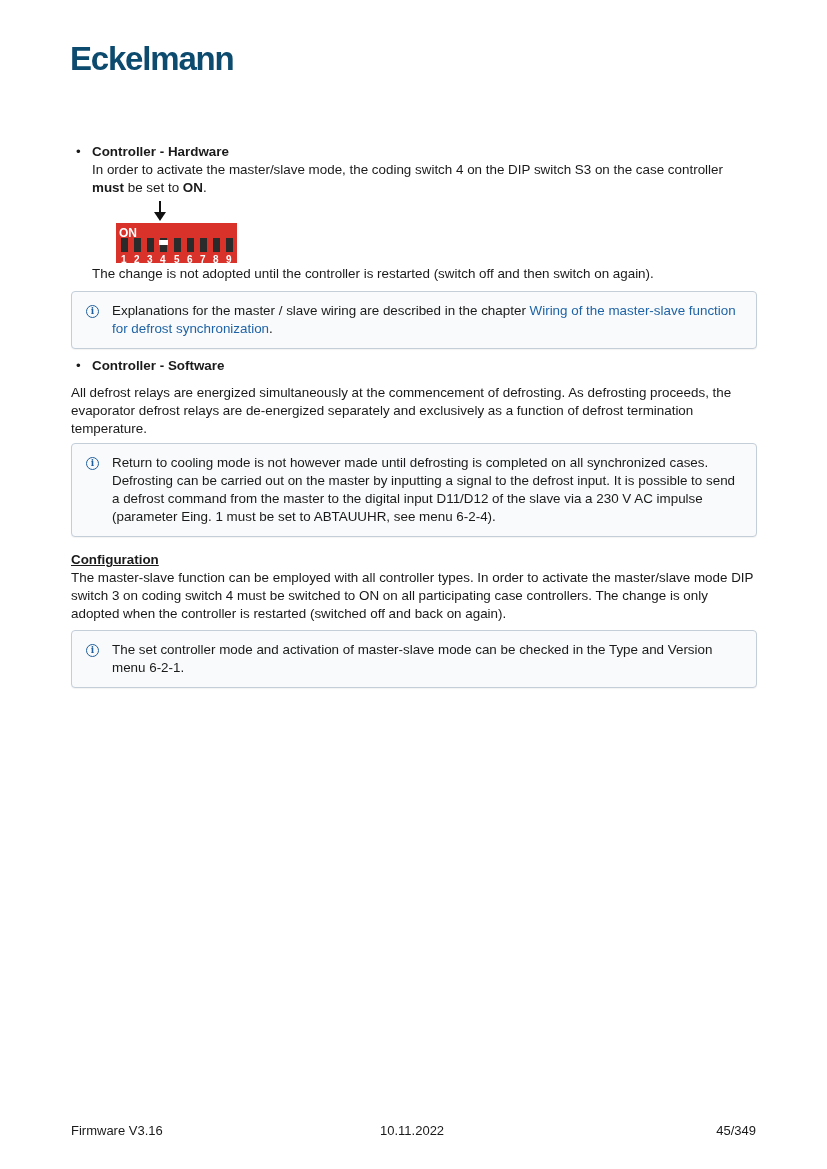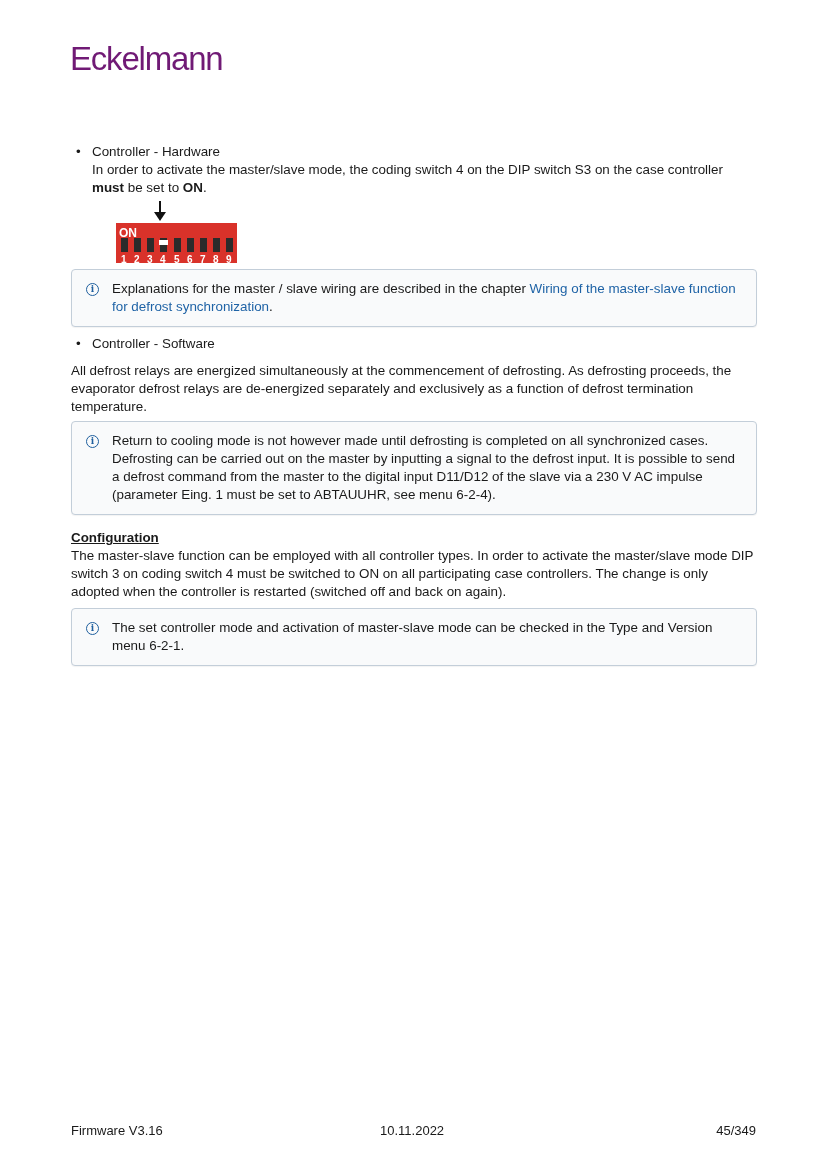--- a/index.html
+++ b/index.html
@@ -2,29 +2,29 @@
 <html><head>
 <meta charset="utf-8">
 <style>
   html, body { margin: 0; padding: 0; background: #ffffff; }
   body {
     width: 827px; height: 1169px; position: relative; overflow: hidden;
     font-family: "Liberation Sans", sans-serif; color: #1a1a1a; font-size: 13.4px;
   }
   .logo {
     position: absolute; left: 70px; top: 40px;
-    font-family: "Liberation Sans", sans-serif; font-weight: normal;
-    font-size: 33px; color: #701a75; letter-spacing: -1.2px;
+    font-family: "Liberation Sans", sans-serif; font-weight: bold;
+    font-size: 33px; color: #0c4a6e; letter-spacing: -1.2px;
   }
   .content { position: absolute; left: 71px; top: 131px; width: 686px; }
   h3 { font-size: 15px; font-weight: bold; margin: 0; line-height: 20px; }
   h3 .num { margin-right: 6px; }
   .bullet { position: relative; padding-left: 21px; line-height: 18px; }
   .bullet .dot { position: absolute; left: 5px; top: 0; }
-  .bullet .title { font-weight: normal; }
+  .bullet .title { font-weight: bold; }
   p { margin: 0; line-height: 18px; }
   .note {
     border: 1.5px solid #c3ced9; border-radius: 4px; background: #f9fafb;
     padding: 10px 16px 10px 40px; position: relative; line-height: 18px;
     box-shadow: 0 1px 1px rgba(0,0,0,0.05);
   }
   .note .info {
     position: absolute; left: 14px; top: 13px; width: 11px; height: 11px;
     border: 1.4px solid #1f5f9e; border-radius: 50%;
     color: #1f5f9e; font-size: 9px; font-weight: bold; text-align: center; line-height: 11px;
@@ -80,20 +80,21 @@
         <span class="lbl" style="left:31px">3</span>
         <span class="lbl" style="left:44px">4</span>
         <span class="lbl" style="left:58px">5</span>
         <span class="lbl" style="left:71px">6</span>
         <span class="lbl" style="left:84px">7</span>
         <span class="lbl" style="left:97px">8</span>
         <span class="lbl" style="left:110px">9</span>
       </div>
     </div>
 
+    <p style="margin-top:4px;">The change is not adopted until the controller is restarted (switch off and then switch on again).</p>
   </div>
 
   <div class="note" style="margin-top:8px;">
     <span class="info">i</span>
     <span>Explanations for the master / slave wiring are described in the chapter </span><a class="link" href="#">Wiring of the master-slave function for defrost synchronization</a><span>.</span>
   </div>
 
   <div class="bullet" style="margin-top:8px;">
     <span class="dot">•</span>
     <div class="title">Controller - Software</div>

